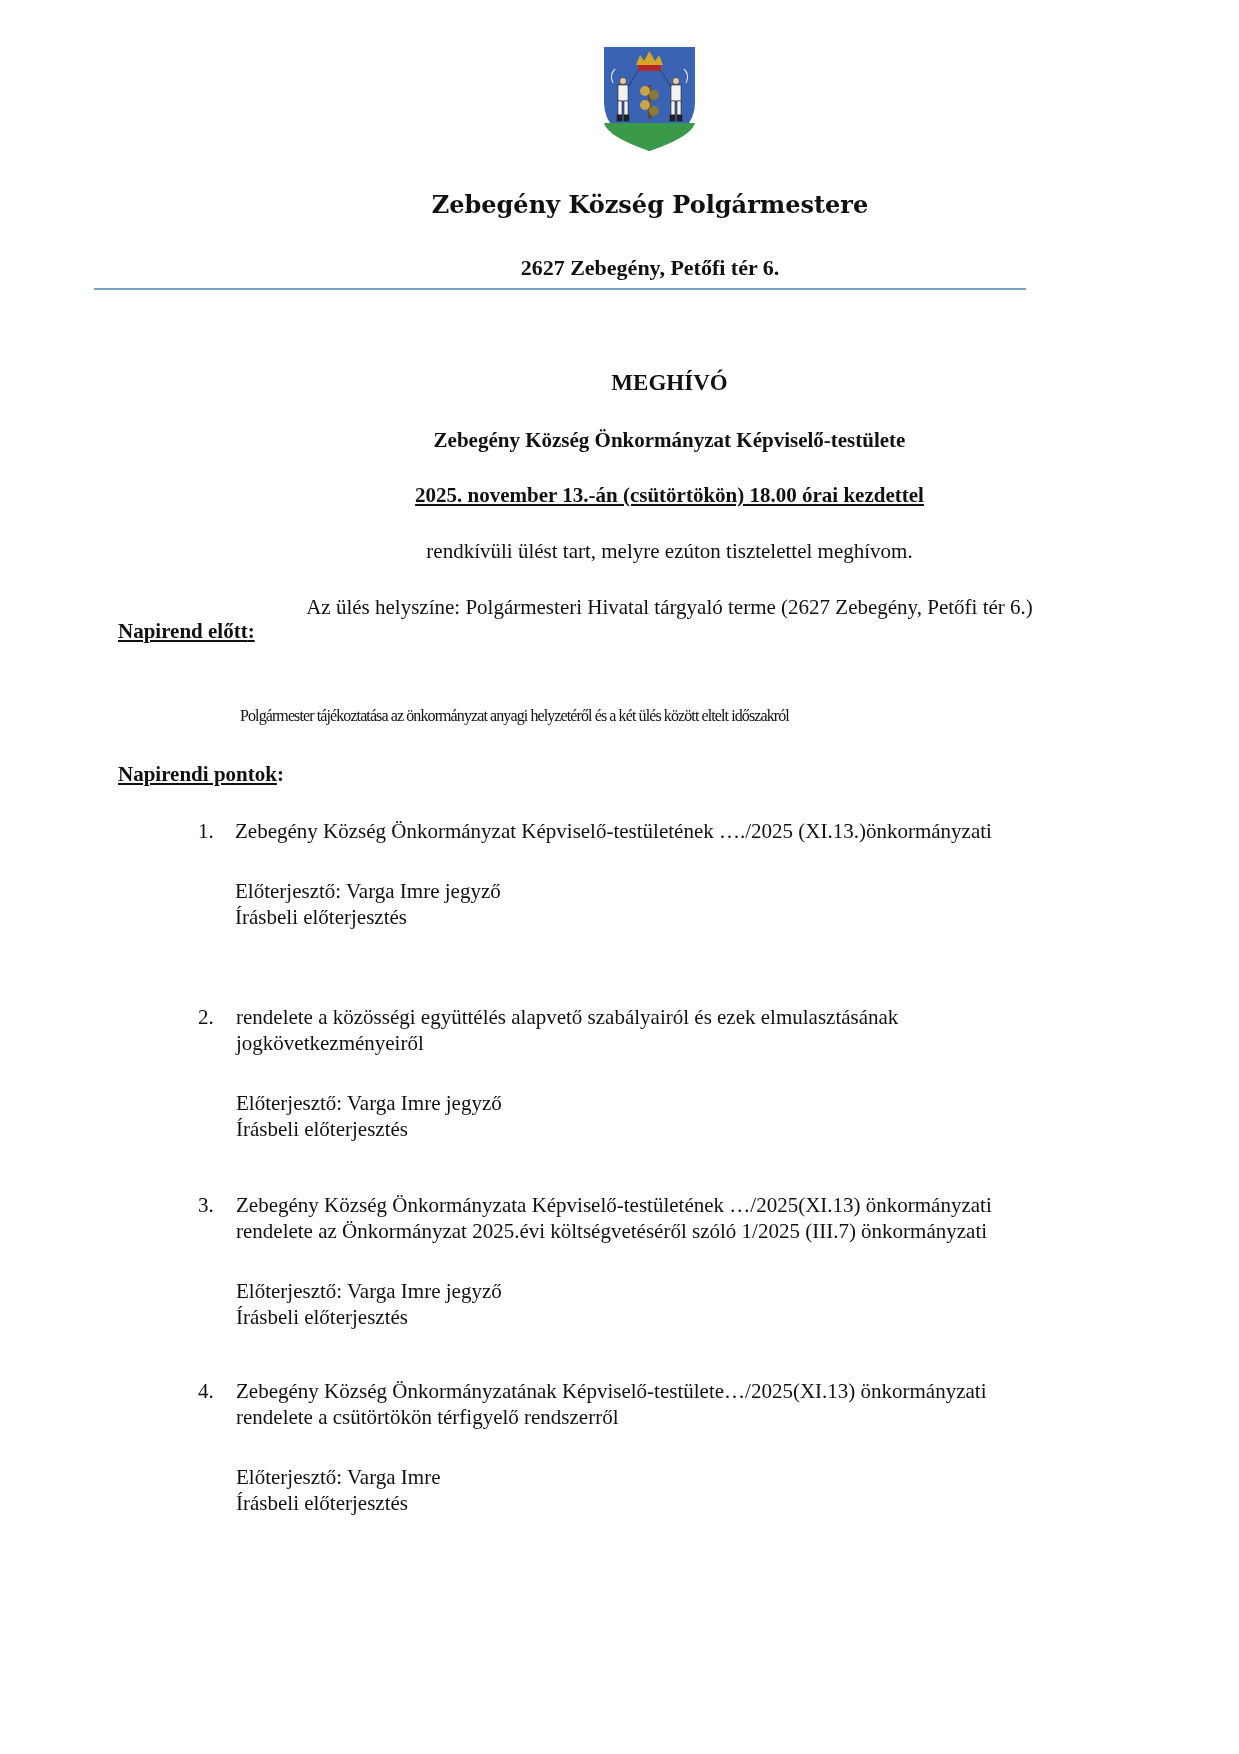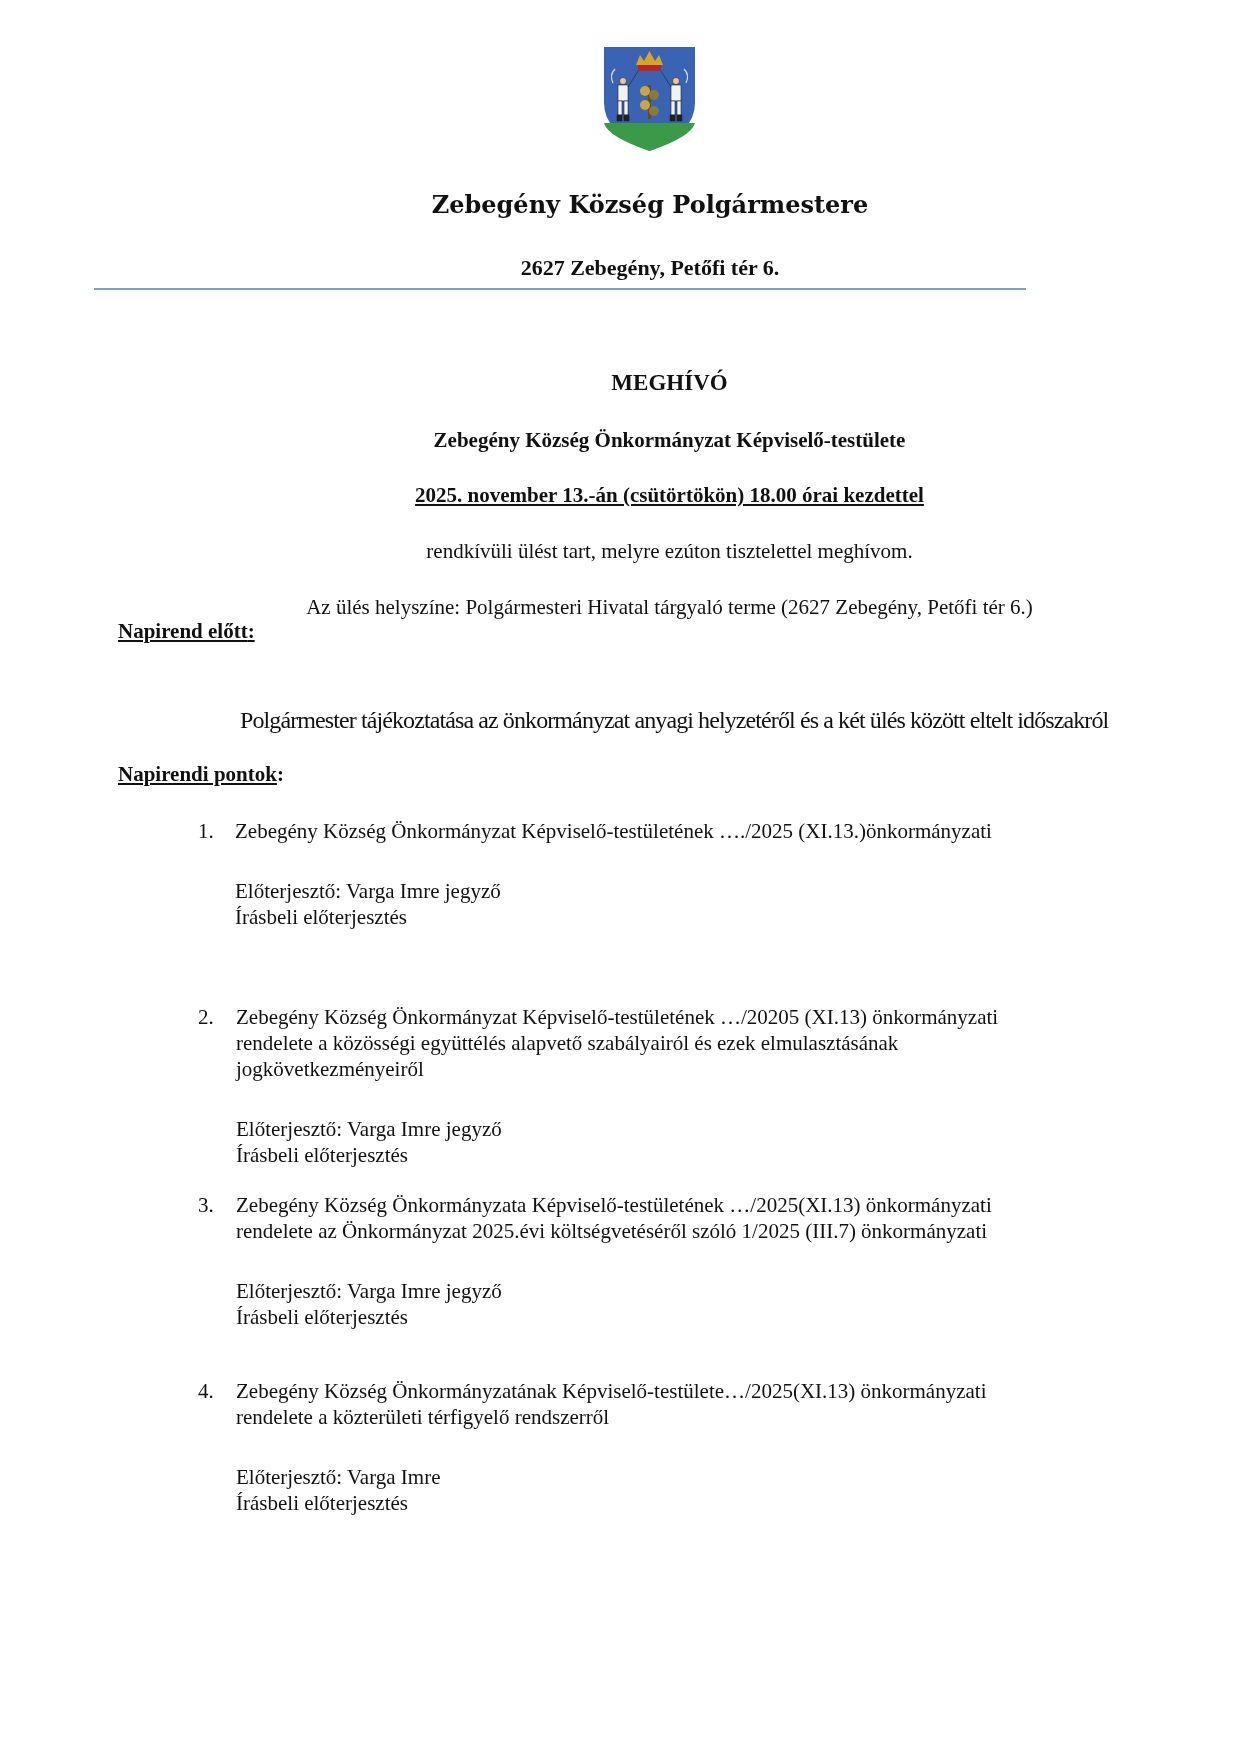--- a/index.html
+++ b/index.html
@@ -30,21 +30,21 @@
     .meeting-venue { top: 595px; font-size: 21px; }
 
     .section-label {
       position: absolute; left: 118px; font-size: 21px; font-weight: bold;
     }
     .section-label .u { text-decoration: underline; }
     .before-label { top: 619px; }
     .points-label { top: 762px; }
 
     .pre-item {
-      position: absolute; left: 240px; top: 707px; font-size: 24px; letter-spacing: -0.9px; white-space: nowrap;
+      position: absolute; left: 240px; top: 707px; font-size: 16px; letter-spacing: -0.9px; white-space: nowrap;
     }
 
     .agenda-item { position: absolute; left: 198px; width: 900px; font-size: 21px; line-height: 26px; }
     .agenda-item .num { position: absolute; left: 0; top: 0; width: 30px; }
     .agenda-item .body { margin-left: 38px; }
     .agenda-item .title { display: block; }
     .agenda-item .meta { display: block; margin-top: 34px; }
     .item-1 { top: 818px; }
     .item-1 .body { margin-left: 37px; }
     .item-2 { top: 1004px; }
@@ -113,21 +113,20 @@
     <div class="body">
       <span class="title">Zebegény Község Önkormányzat Képviselő-testületének …./2025 (XI.13.)önkormányzati</span>
       <span class="meta">Előterjesztő: Varga Imre jegyző</span>
       <span class="title">Írásbeli előterjesztés</span>
     </div>
   </div>
 
   <div class="agenda-item serif item-2">
     <span class="num">2.</span>
     <div class="body">
-      <span class="title">Zebegény Község Önkormányzat Képviselő-testületének …/20205 (XI.13) önkormányzati</span>
       <span class="title">rendelete a közösségi együttélés alapvető szabályairól és ezek elmulasztásának</span>
       <span class="title">jogkövetkezményeiről</span>
       <span class="meta">Előterjesztő: Varga Imre jegyző</span>
       <span class="title">Írásbeli előterjesztés</span>
     </div>
   </div>
 
   <div class="agenda-item serif item-3">
     <span class="num">3.</span>
     <div class="body">
@@ -135,19 +134,19 @@
       <span class="title">rendelete az Önkormányzat 2025.évi költségvetéséről szóló 1/2025 (III.7) önkormányzati</span>
       <span class="meta">Előterjesztő: Varga Imre jegyző</span>
       <span class="title">Írásbeli előterjesztés</span>
     </div>
   </div>
 
   <div class="agenda-item serif item-4">
     <span class="num">4.</span>
     <div class="body">
       <span class="title">Zebegény Község Önkormányzatának Képviselő-testülete…/2025(XI.13) önkormányzati</span>
-      <span class="title">rendelete a közterületi térfigyelő rendszerről</span>
+      <span class="title">rendelete a csütörtökön térfigyelő rendszerről</span>
       <span class="meta">Előterjesztő: Varga Imre</span>
       <span class="title">Írásbeli előterjesztés</span>
     </div>
   </div>
 
 </div>
 
 </body></html>

